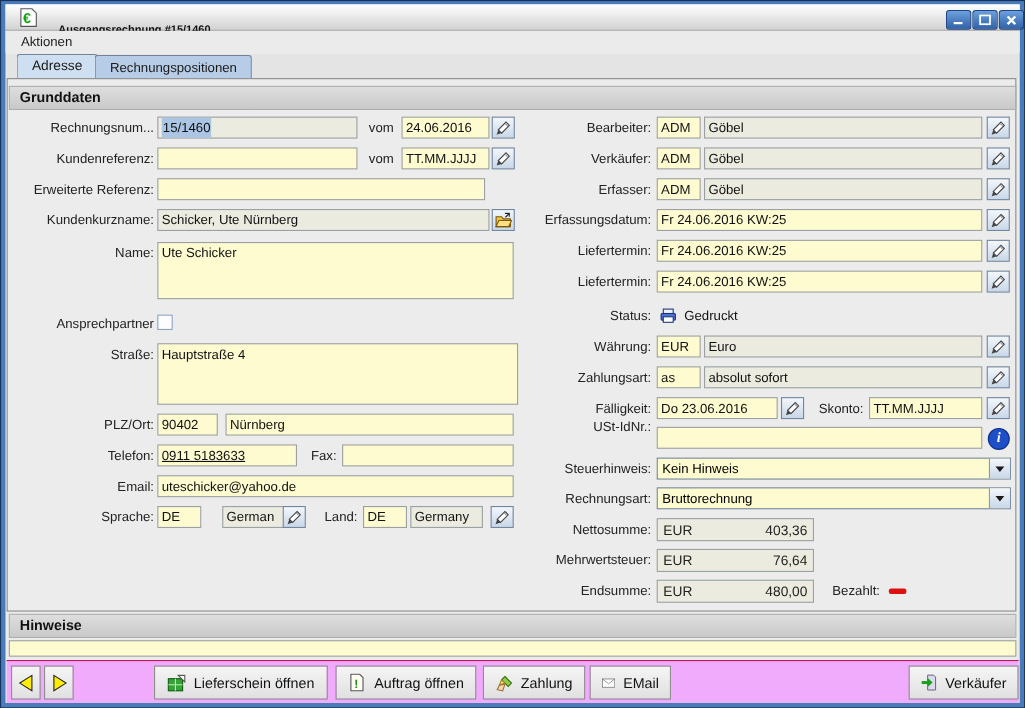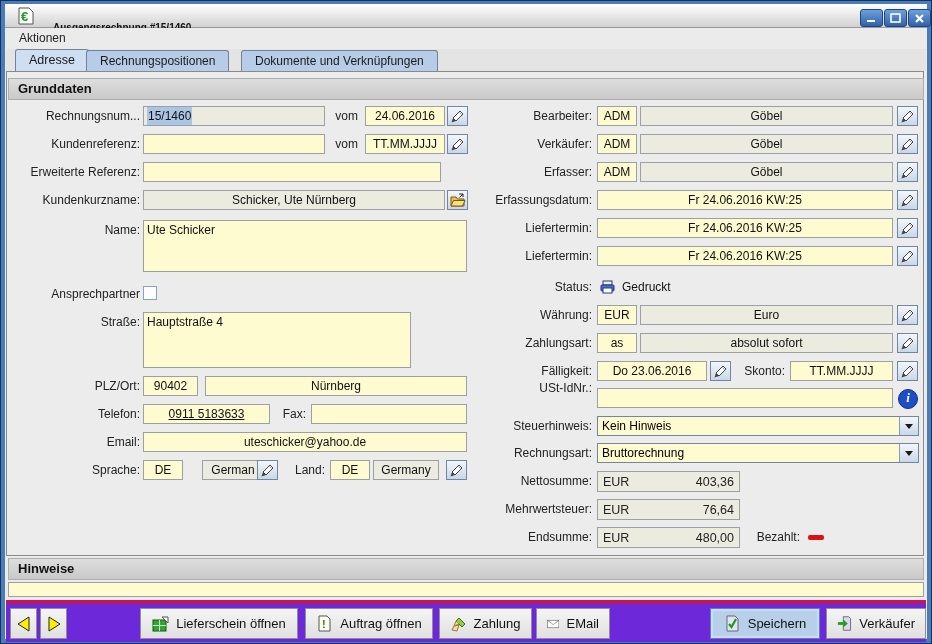--- a/index.html
+++ b/index.html
@@ -40,21 +40,21 @@
     background:linear-gradient(#dedede,#c9c9c9);border:1px solid #adadad;
     box-sizing:border-box;font-size:13px;font-weight:bold;color:#111;
     line-height:20px;padding-left:9px;
   }
   .lbl{position:absolute;font-size:12px;color:#222;text-align:right;height:20px;line-height:20px;white-space:nowrap;}
   .fld{
     position:absolute;font-size:12px;color:#111;height:20px;line-height:18px;
     border:1px solid #9aa0a4;box-sizing:border-box;padding:0 3px;
     font-family:"Liberation Sans",sans-serif;
   }
-  input.fld{outline:none;text-align:center;}
+  input.fld{outline:none;}
   .yellow{background:#fdfbcf;}
   .beige{background:#ecebdf;}
   textarea.fld{resize:none;overflow:hidden;line-height:15px;padding-top:2px;}
   .selwrap{display:flex;align-items:center;}
   .sel{background:#abc6e4;padding:0 1px;}
   .sqbtn{
     position:absolute;width:21px;height:20px;box-sizing:border-box;
     background:linear-gradient(#f3f7fc,#c9d7e8);border:1px solid #71869f;
     display:flex;align-items:center;justify-content:center;cursor:pointer;
   }
@@ -76,21 +76,21 @@
     border:1px solid #8aa2c0;box-sizing:border-box;cursor:pointer;
   }
   .infobtn{
     position:absolute;width:18px;height:18px;border-radius:50%;
     background:#1e4fc8;border:1px solid #0d2f8a;color:#fff;
     font-family:"Liberation Serif",serif;font-style:italic;font-weight:bold;
     font-size:13px;text-align:center;line-height:16px;cursor:pointer;
   }
   .paid-dash{position:absolute;width:16px;height:5px;border-radius:2px;background:#dd1111;}
   .hint-field{position:absolute;left:8px;right:8px;height:15px;background:#fdfbcf;border:1px solid #9aa0a4;box-sizing:border-box;}
-  .toolbar{position:absolute;left:6px;right:6px;top:600px;height:38px;background:#6d28d9;border-top:4px solid #be185d;}
+  .toolbar{position:absolute;left:6px;right:6px;top:600px;height:38px;background:#f0abfc;border-top:1px solid #be185d;}
   .tbtn{
     position:absolute;top:4px;height:31px;box-sizing:border-box;
     background:linear-gradient(#f5f5f5,#e0e0e0);border:1px solid #8f8f8f;
     display:flex;align-items:center;justify-content:center;gap:7px;
     font-size:13px;color:#111;cursor:pointer;padding:0 10px;
   }
   .tbtn.primary{background:#b7cfe9;border:1px solid #5d83b4;box-shadow:0 0 0 2px #cadcf0 inset;}
   .navbtn{position:absolute;top:4px;width:27px;height:31px;box-sizing:border-box;
     background:linear-gradient(#f5f5f5,#e0e0e0);border:1px solid #8f8f8f;
     display:flex;align-items:center;justify-content:center;cursor:pointer;}
@@ -184,21 +184,20 @@
     </div>
 </div>
 
 <div class="menubar">
   <span class="menu-item">Aktionen</span>
 </div>
 
 <div class="tabrow">
   <div class="tab active" style="left:9px">Adresse</div>
   <div class="tab" style="left:80px">Rechnungspositionen</div>
-  <div class="tab" style="left:235px">Dokumente und Verknüpfungen</div>
 </div>
 
 <div class="panel"></div>
 <div class="sect-hd" style="top:78px">Grunddaten</div>
 
 <span class="lbl" style="left:8px;top:106px;width:132px">Rechnungsnum...</span>
 <div class="fld beige selwrap" style="left:143px;top:106px;width:182px">
     <span class="sel">15/1460</span>
   </div>
 <span class="lbl" style="left:328px;top:106px;width:30px">vom</span>
@@ -230,21 +229,21 @@
     </svg>
   </div>
 
 <span class="lbl" style="left:8px;top:220px;width:132px">Name:</span>
 <textarea class="fld yellow" style="left: 143px; top: 220px; width: 324px; height: 52px;">Ute Schicker</textarea>
 
 <span class="lbl" style="left:8px;top:284px;width:132px">Ansprechpartner</span>
 <div class="checkbox" style="left:143px;top:286px"></div>
 
 <span class="lbl" style="left:8px;top:312px;width:132px">Straße:</span>
-<textarea class="fld yellow" style="left: 143px; top: 312px; width: 268px; height: 56px;">Hauptstraße 4</textarea>
+<textarea class="fld yellow" style="left: 143px; top: 312px; width: 328px; height: 56px;">Hauptstraße 4</textarea>
 
 <span class="lbl" style="left:8px;top:376px;width:132px">PLZ/Ort:</span>
 <input class="fld yellow" style="left: 143px; top: 376px; width: 55px;" value="90402">
 <input class="fld yellow" style="left: 205px; top: 376px; width: 262px;" value="Nürnberg">
 
 <span class="lbl" style="left:8px;top:404px;width:132px">Telefon:</span>
 <input class="fld yellow" style="left: 143px; top: 404px; width: 127px; text-decoration: underline;" value="0911 5183633">
 <span class="lbl" style="left:272px;top:404px;width:34px">Fax:</span>
 <input class="fld yellow" style="left: 311px; top: 404px; width: 156px;" value="">
 
@@ -432,25 +431,19 @@
         <use href="#handpen"></use>
       </svg>
     <span>Zahlung</span>
   </div>
   <div class="tbtn" style="left:530px;width:74px">
     <svg width="20" height="16" viewBox="0 0 20 16">
         <use href="#mail"></use>
       </svg>
     <span>EMail</span>
   </div>
-  <div class="tbtn primary" style="left:704px;width:110px">
-    <svg width="17" height="17" viewBox="0 0 17 17">
-        <use href="#save"></use>
-      </svg>
-    <span>Speichern</span>
-  </div>
   <div class="tbtn" style="left:820px;width:100px">
     <svg width="17" height="17" viewBox="0 0 17 17">
         <use href="#closepg"></use>
       </svg>
     <span>Verkäufer</span>
   </div>
 </div>
 
 </body></html>

